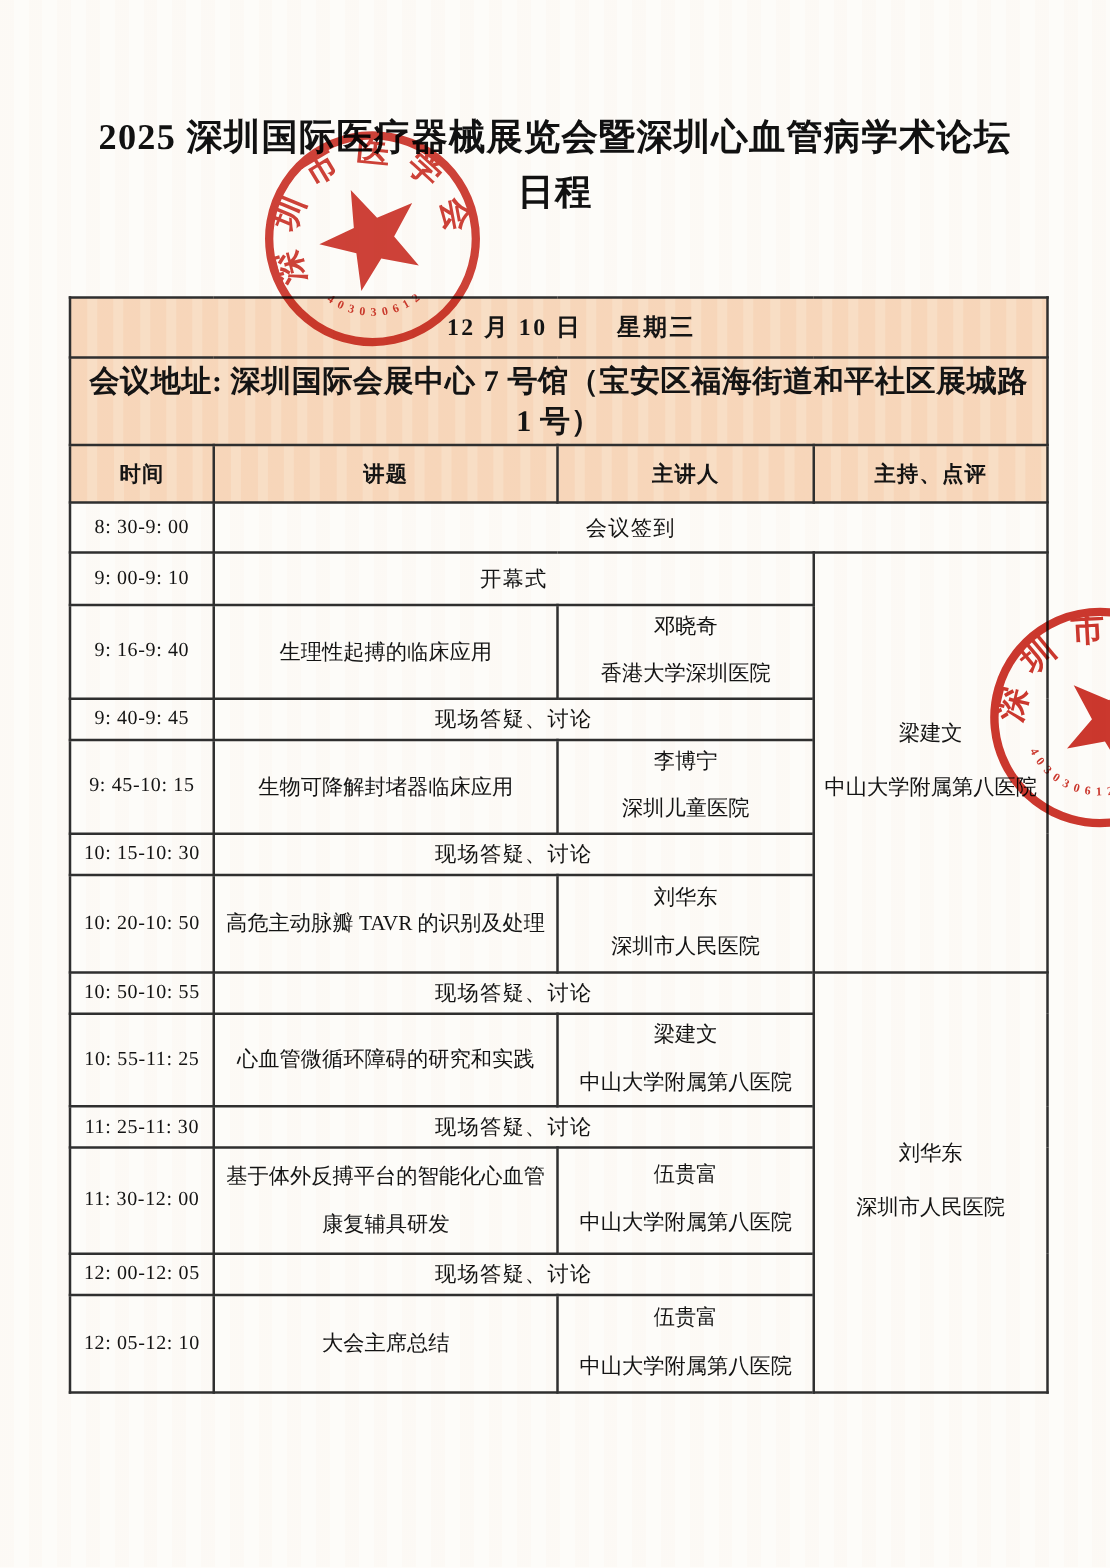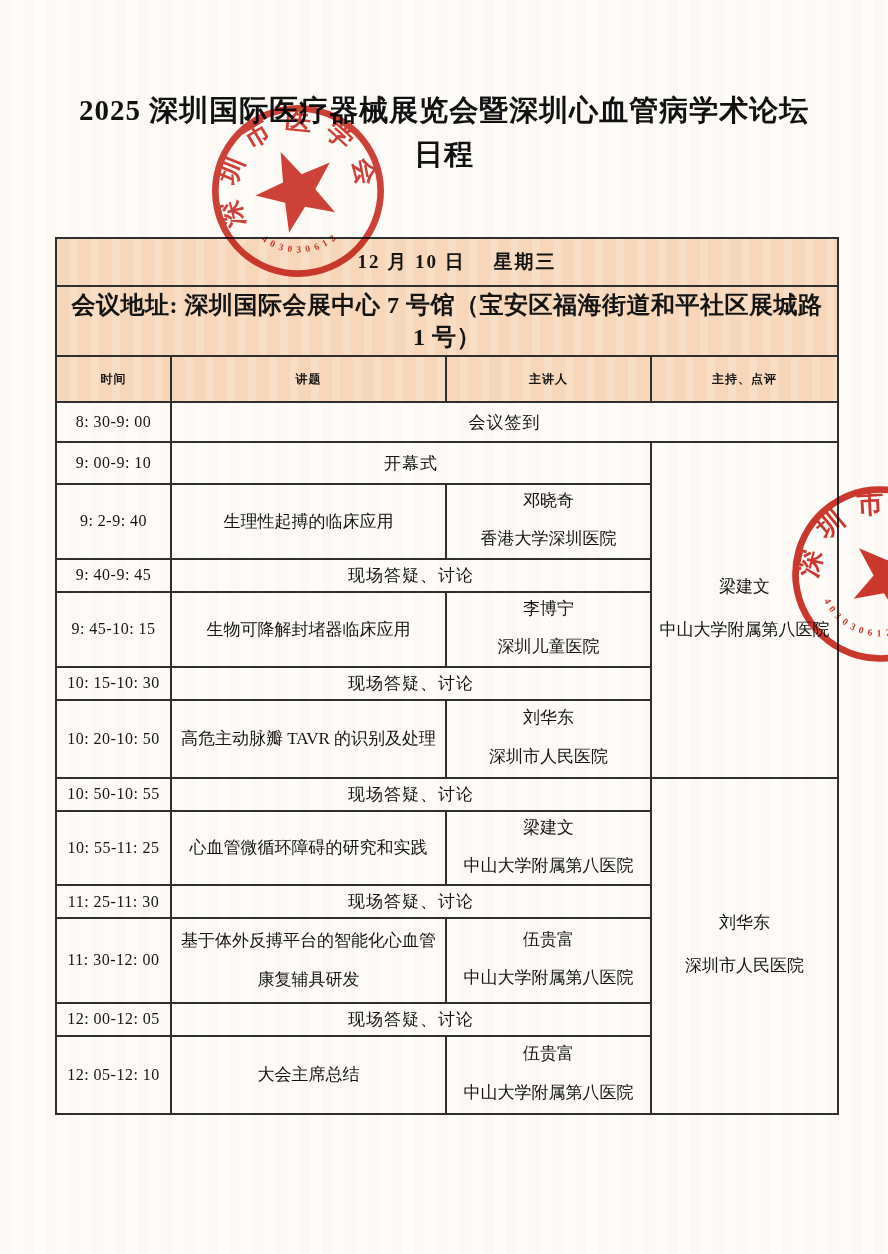--- a/index.html
+++ b/index.html
@@ -36,21 +36,21 @@
     padding:2px 6px;
     color:#141414;
   }
   tr.r-day td, tr.r-venue td, tr.r-cols th{
     background:
       repeating-linear-gradient(90deg, rgba(244,198,164,0.28) 0 13px, rgba(255,255,255,0.05) 13px 21px),
       #f8dcc2;
   }
   tr.r-day td{font-weight:bold;font-size:19px;letter-spacing:2px;height:42px;padding-left:26px;}
   tr.r-venue td{font-weight:bold;font-size:24px;height:45px;letter-spacing:0.5px;}
-  tr.r-cols th{font-weight:bold;font-size:12px;height:40px;letter-spacing:1px;}
+  tr.r-cols th{font-weight:bold;font-size:17px;height:40px;letter-spacing:1px;}
   .c-time{font-size:16px;letter-spacing:0.5px;}
   .c-topic{line-height:2.3;margin-left:10px;}
   .c-span{letter-spacing:1px;}
   .sp-name{line-height:1.2;margin:4px 0 0 0;}
   .sp-org{line-height:1.2;margin:18px 0 6px 0;}
   .c-mod .sp-org{margin-top:22px;}
   .h-s{height:33px;}
   .h-t{height:74px;}
   
   .stamp{
@@ -104,21 +104,21 @@
       <tr style="height:42px">
         <td class="c-time">9: 00-9: 10</td>
         <td colspan="2" class="c-span">开幕式</td>
         <td rowspan="6" class="c-mod">
           <div class="sp-name">梁建文</div>
           <div class="sp-org">中山大学附属第八医院</div>
         </td>
       </tr>
 
       <tr class="h-t">
-        <td class="c-time">9: 2-9: 40</td>
+        <td class="c-time">9: 16-9: 40</td>
         <td class="c-topic">生理性起搏的临床应用</td>
         <td class="c-speaker">
           <div class="sp-name">邓晓奇</div>
           <div class="sp-org">香港大学深圳医院</div>
         </td>
       </tr>
 
       <tr class="h-s">
         <td class="c-time">9: 40-9: 45</td>
         <td colspan="2" class="c-span">现场答疑、讨论</td>

